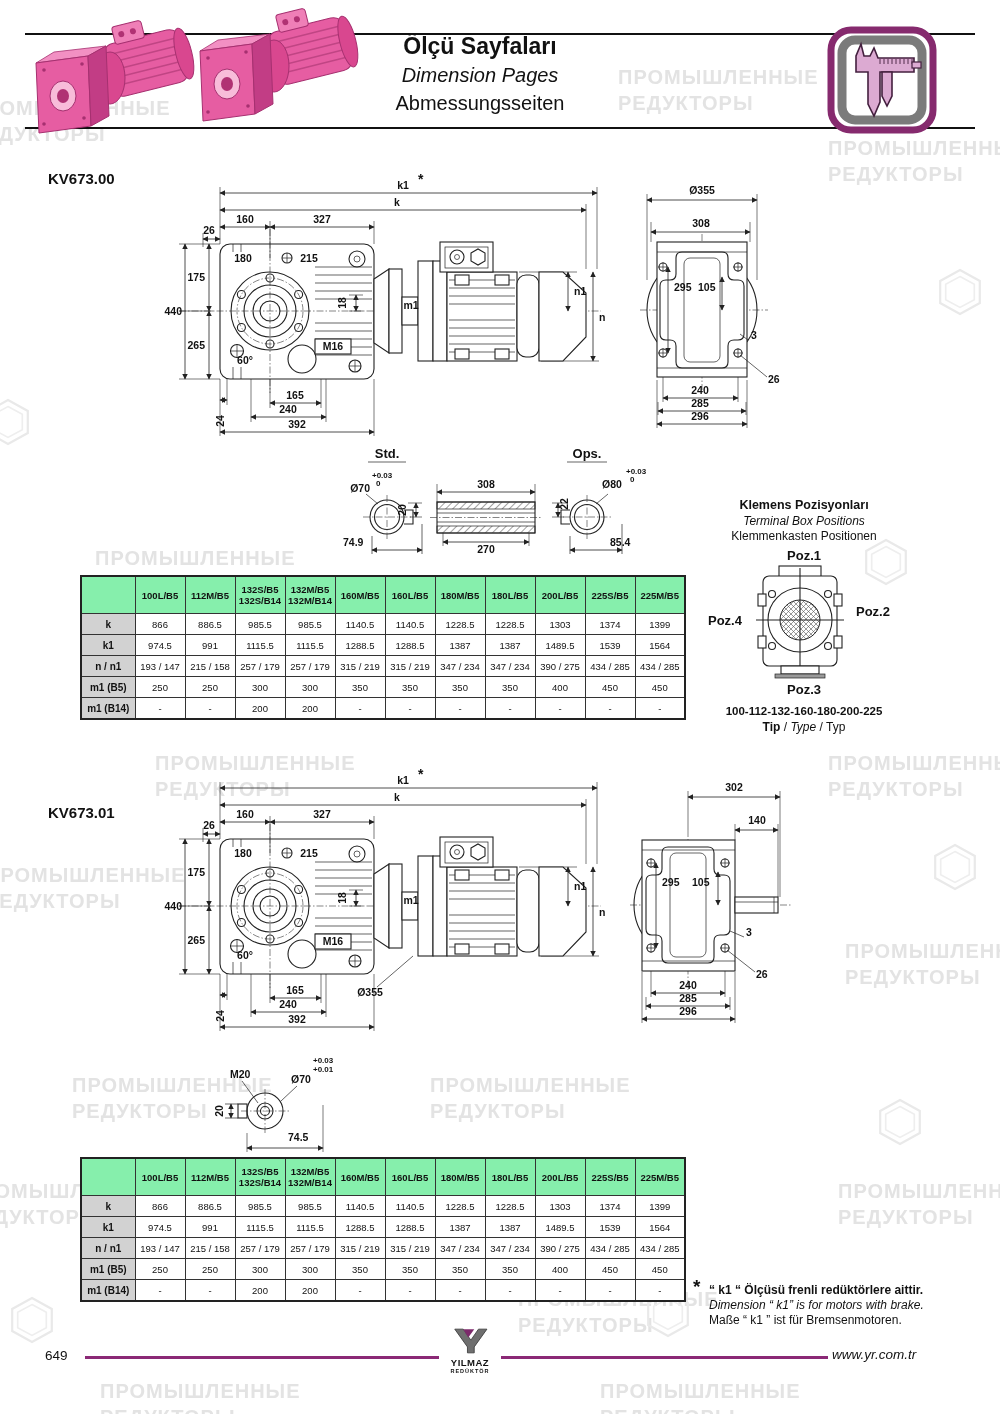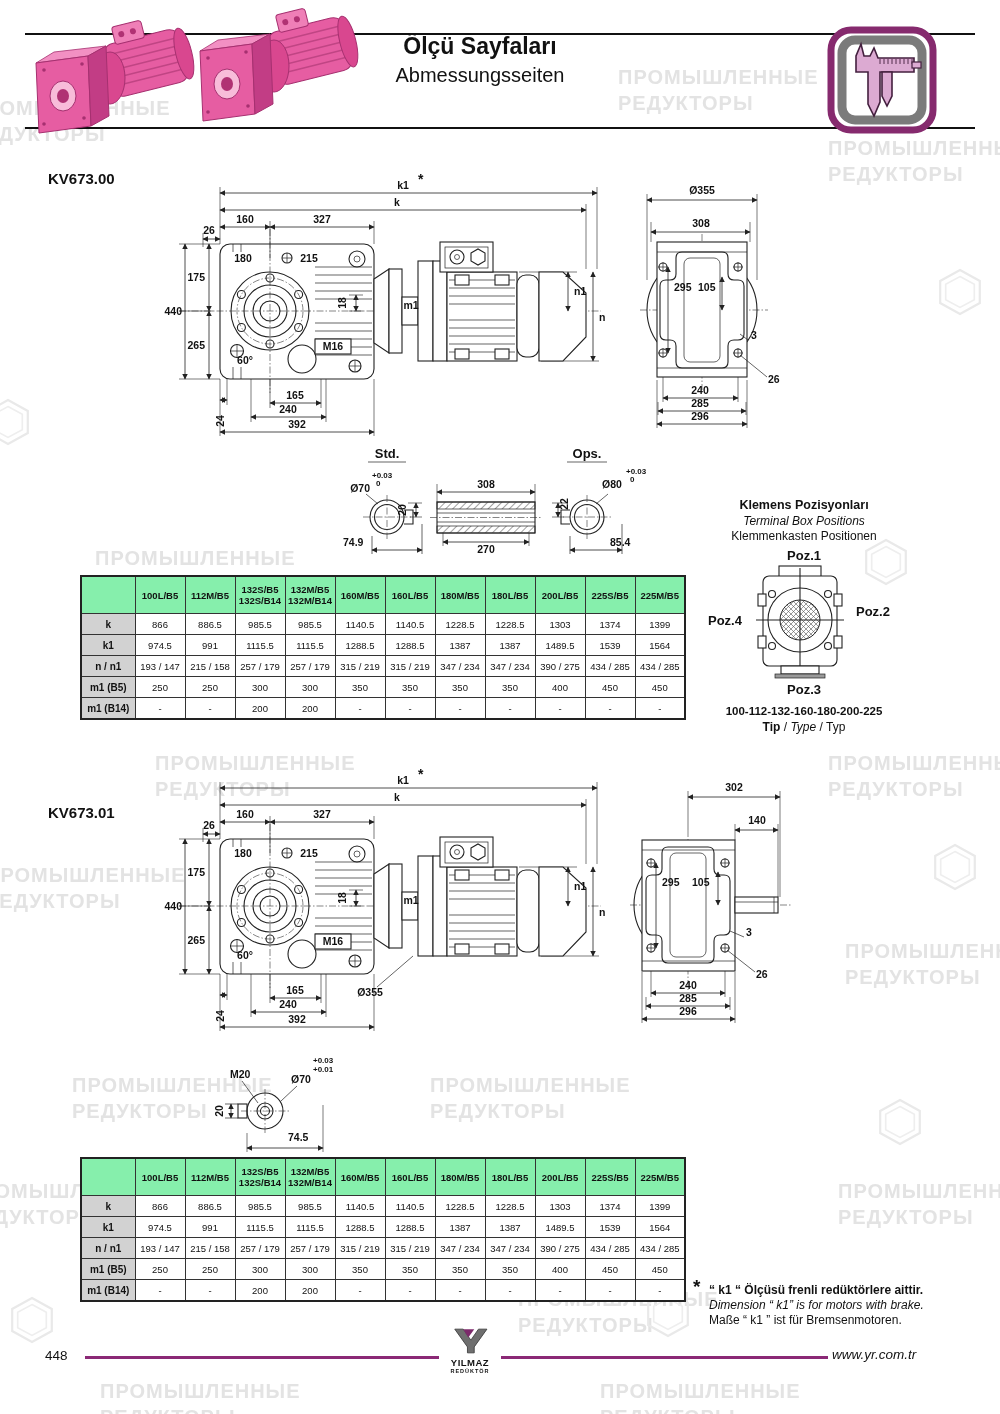--- a/index.html
+++ b/index.html
@@ -192,20 +192,21 @@
           <circle cx="8" cy="106" r="1.8" fill="#a63070"></circle>
             <circle cx="48" cy="100" r="1.8" fill="#a63070"></circle>
         </g>
       </defs>
       <use href="#gm" transform="translate(8,14)"></use>
       <use href="#gm" transform="translate(172,2)"></use>
     </svg>
 
     <div class="title-block">
       <div class="t1">Ölçü Sayfaları</div>
+      <div class="t2">Dimension Pages</div>
       <div class="t3">Abmessungsseiten</div>
     </div>
 
     <svg class="abs" style="left:826px;top:26px" width="112" height="108" viewBox="0 0 112 108">
       <rect x="5" y="4" width="102" height="100" rx="20" fill="#fff" stroke="#862a6e" stroke-width="7"></rect>
       <rect x="16" y="14" width="80" height="80" rx="13" fill="#fff" stroke="#7b7b7b" stroke-width="9"></rect>
       <path d="M30,40 L30,30 L35,18 L38,30 L44,30 L48,22 L52,32 L88,32 L88,46 L54,46 L54,76 L48,90 L42,78 L42,46 L30,46 Z" fill="#dcaad2" stroke="#44203f" stroke-width="1.6"></path>
       <path d="M56,46 L56,70 L61,80 L66,70 L66,46 Z" fill="#dcaad2" stroke="#44203f" stroke-width="1.6"></path>
       <path d="M54,33V38M58,33V38M62,33V38M66,33V38M70,33V38M74,33V38M78,33V38M82,33V38M86,33V38" stroke="#44203f" stroke-width="0.9"></path>
       <rect x="86" y="36" width="9" height="6" fill="#dcaad2" stroke="#44203f" stroke-width="1.2"></rect>
@@ -777,21 +778,21 @@
         </tbody>
       </table>
 
     <div class="footnote">
       <span class="star">*</span>
       <div class="fn1">“ k1 “ Ölçüsü frenli redüktörlere aittir.</div>
       <div class="fn2">Dimension “ k1” is for motors with brake.</div>
       <div class="fn3">Maße “ k1 ” ist für Bremsenmotoren.</div>
     </div>
 
-    <div class="pageno">448</div>
+    <div class="pageno">649</div>
     <div class="fline" style="left:85px;width:354px"></div>
     <div class="fline" style="left:501px;width:327px"></div>
     <div class="logo">
       <svg width="44" height="26" viewBox="0 0 52 30">
         <path d="M8,1 L18,1 L27,14 L36,1 L46,1 L31,22 L31,29 L23,29 L23,22 Z" fill="#6f6f6f" stroke="#3a3a3a" stroke-width="1"></path>
         <polygon points="18,1 31,1 24,11" fill="#7c2a6b"></polygon>
       </svg>
       <div class="nm">YILMAZ</div>
       <div class="sub">REDÜKTÖR</div>
     </div>

